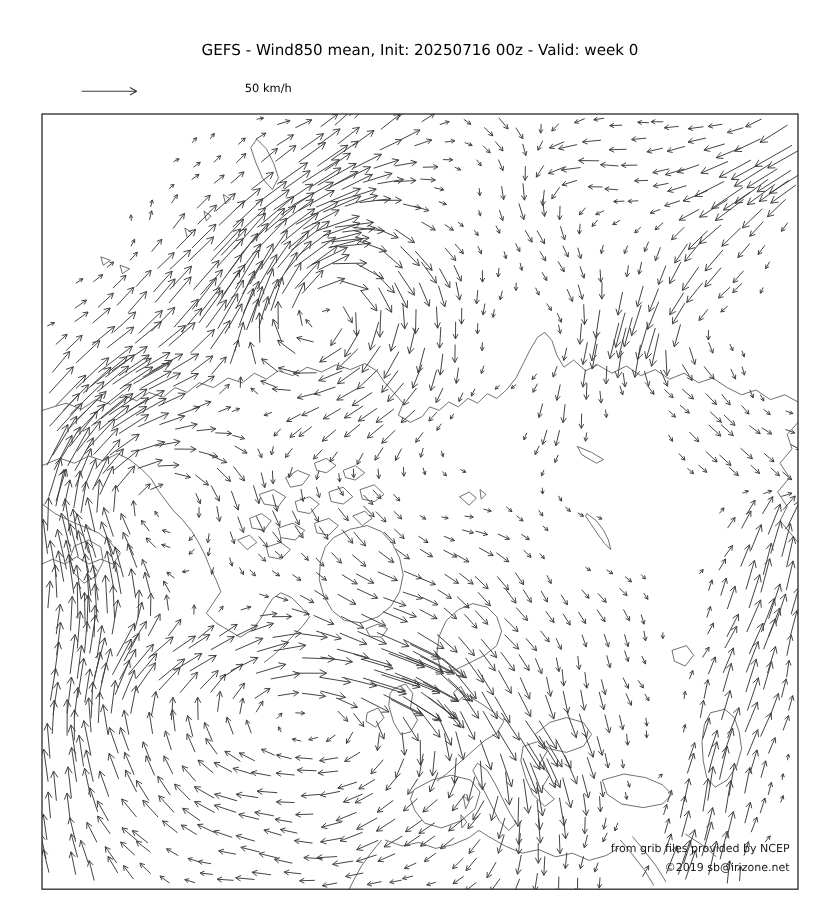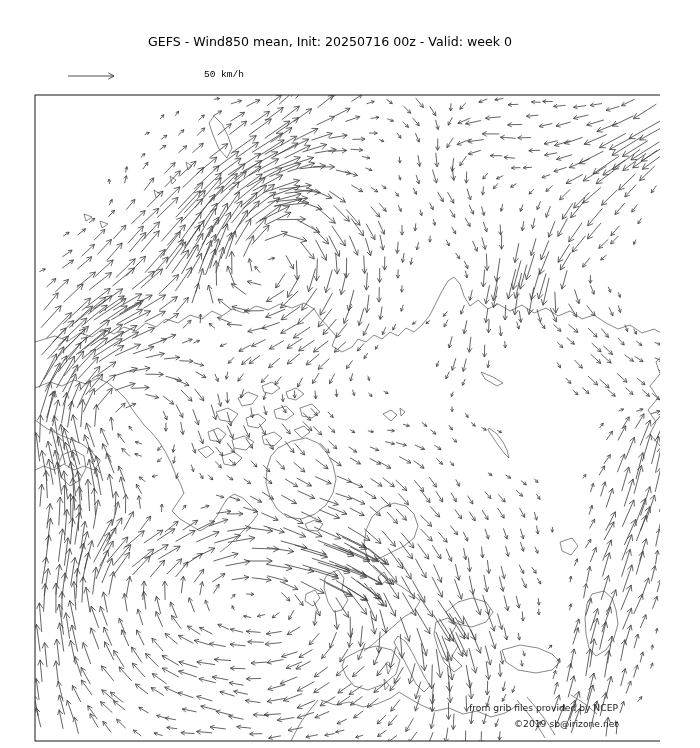--- a/index.html
+++ b/index.html
@@ -1,20 +1,20 @@
 <!DOCTYPE html>
 <html><head>
 <meta charset="utf-8">
 <style>
   html,body{margin:0;padding:0;background:#fff;}
   .page{position:relative;width:660px;height:748px;background:#fff;overflow:hidden;
-        font-family:"DejaVu Sans","Liberation Sans",sans-serif;}
+        font-family:"DejaVu Sans","Liberation Sans",sans-serif;padding-left:40px;}
   .title{position:absolute;left:0;right:0;top:34px;text-align:center;
          font-size:12.6px;color:#000;}
-  .legend-label{position:absolute;left:204px;top:69px;font-size:9.5px;color:#000;font-family:Liberation Mono, monospace;}
+  .legend-label{position:absolute;left:204px;top:69px;font-size:9.5px;color:#000;}
   .attr{position:absolute;right:42px;text-align:right;font-size:9.2px;color:#1a1a1a;z-index:5;}
   .attr1{top:702px;}
   .attr2{top:718px;}
   svg.mapsvg{position:absolute;left:0;top:0;}
 </style>
 </head>
 <body>
 
 <div class="page">
   <div class="title">GEFS - Wind850 mean, Init: 20250716 00z - Valid: week 0</div>

